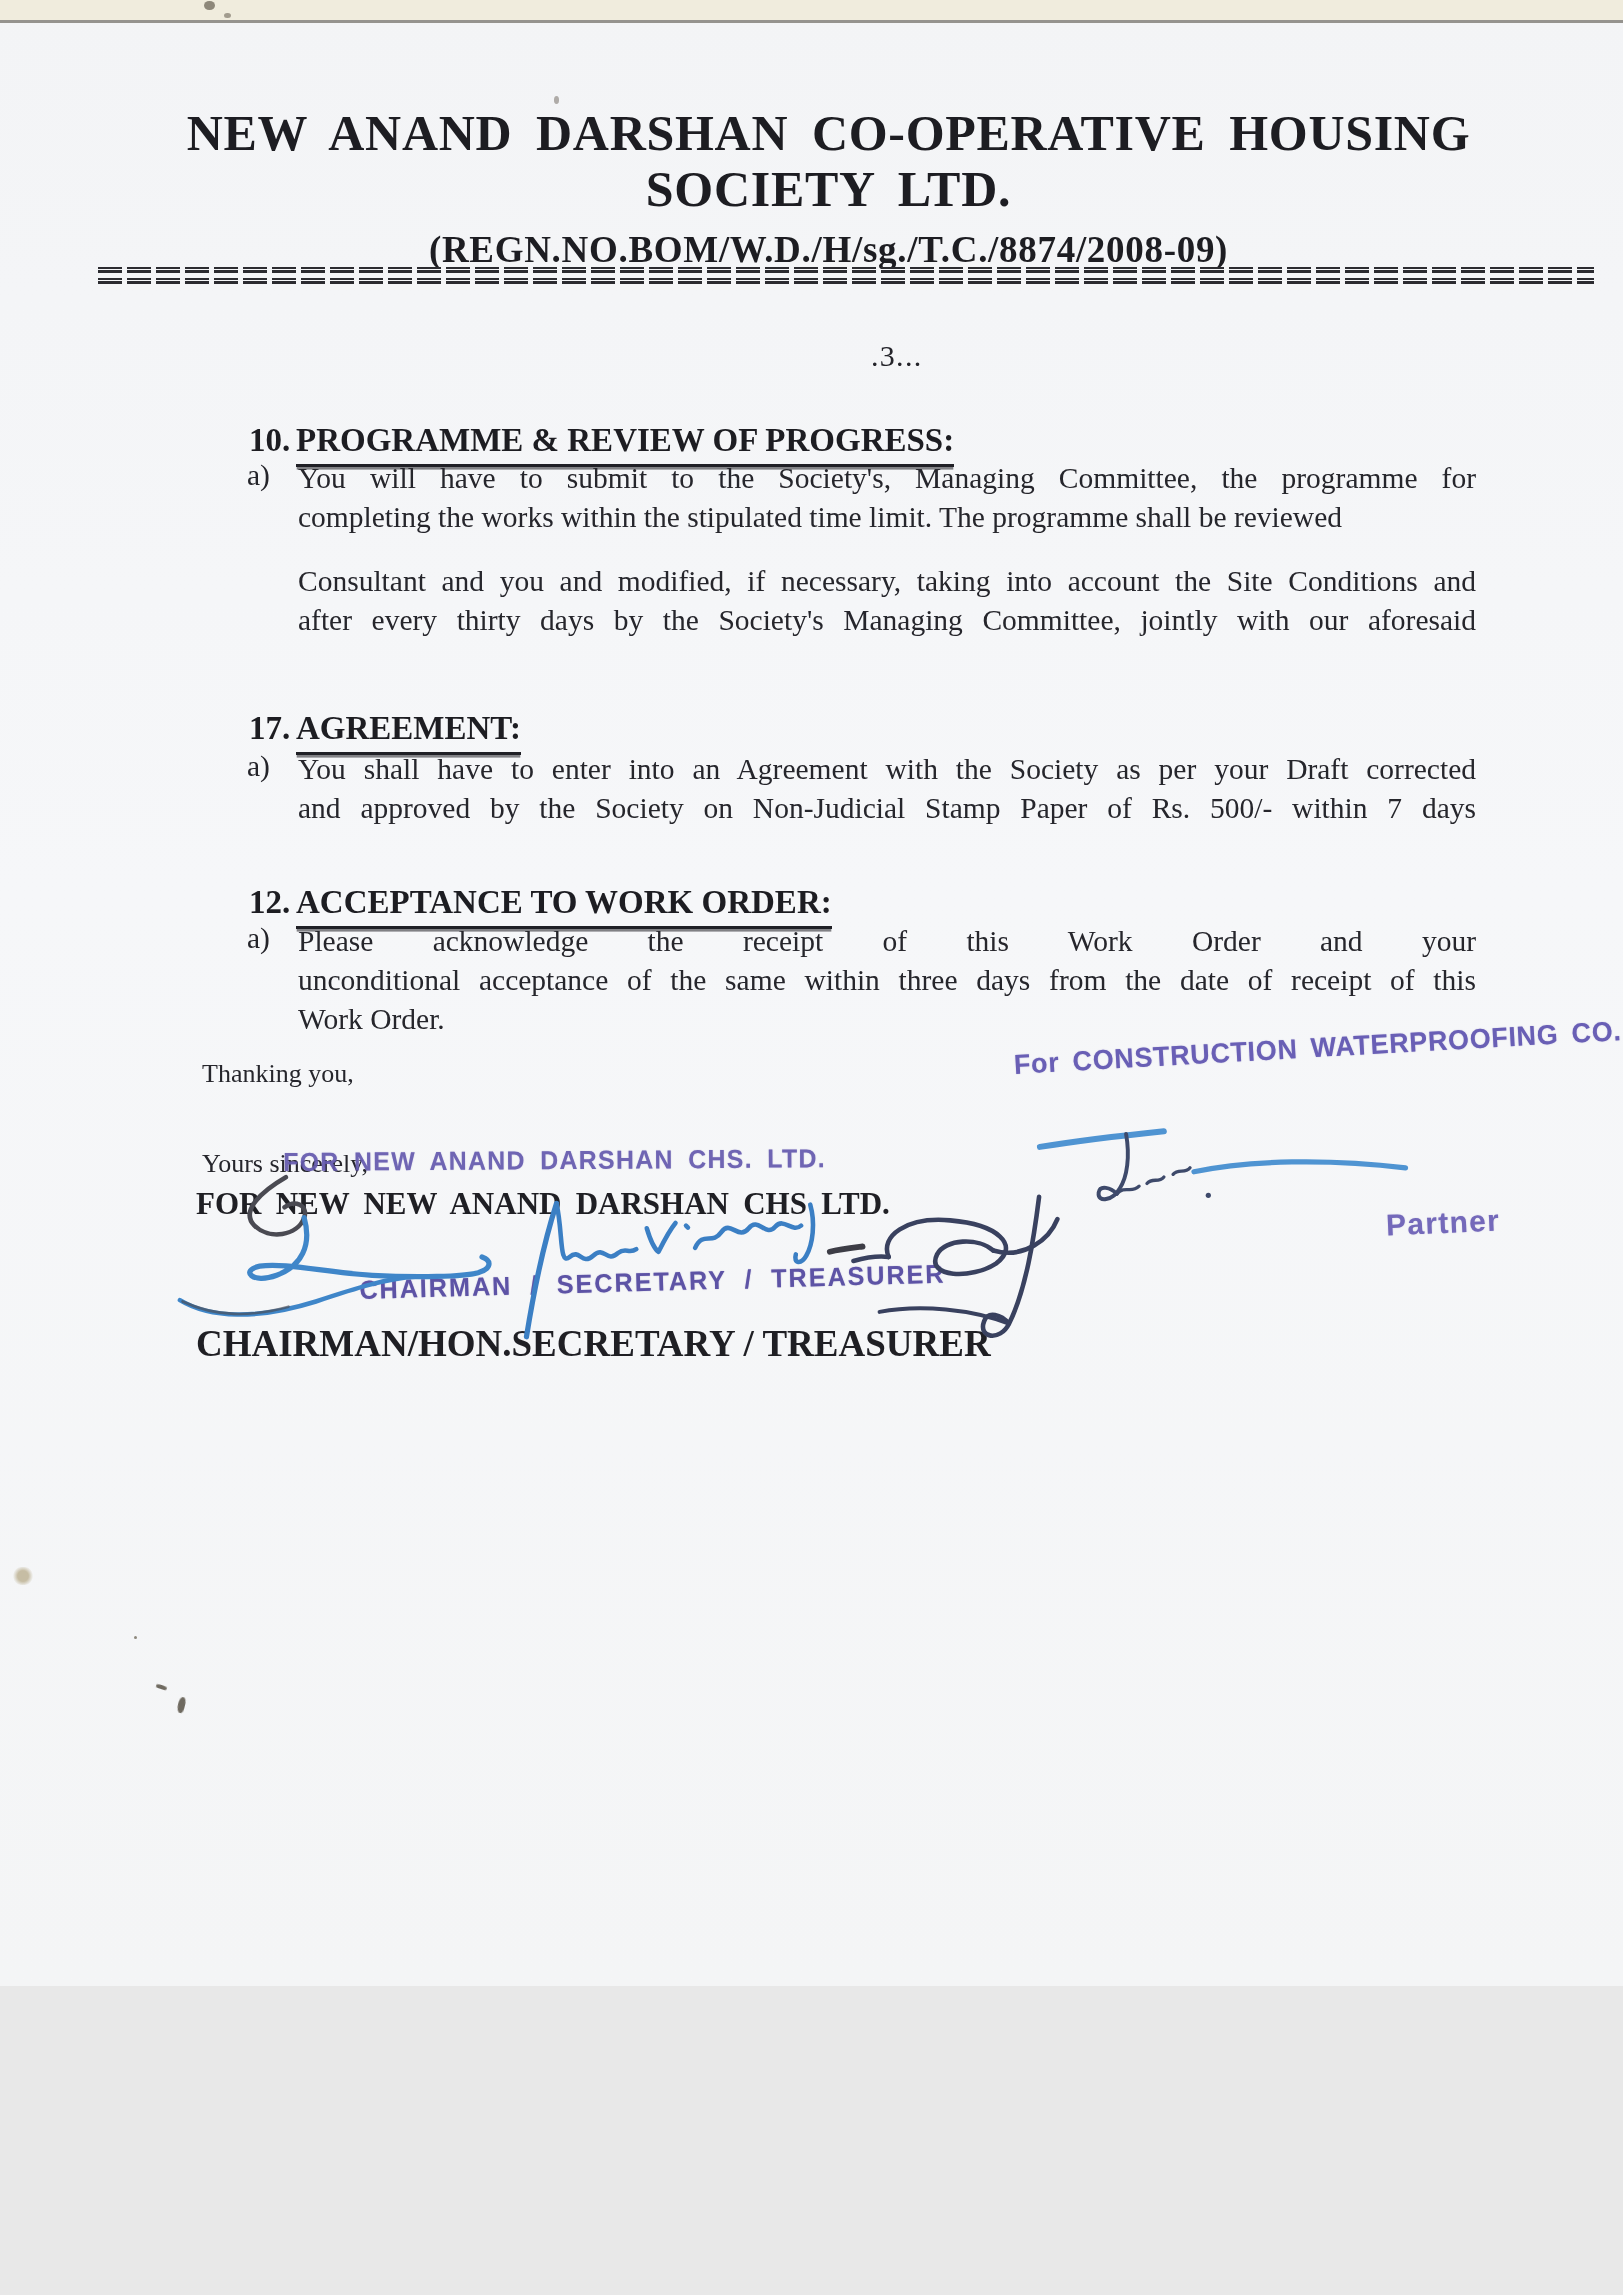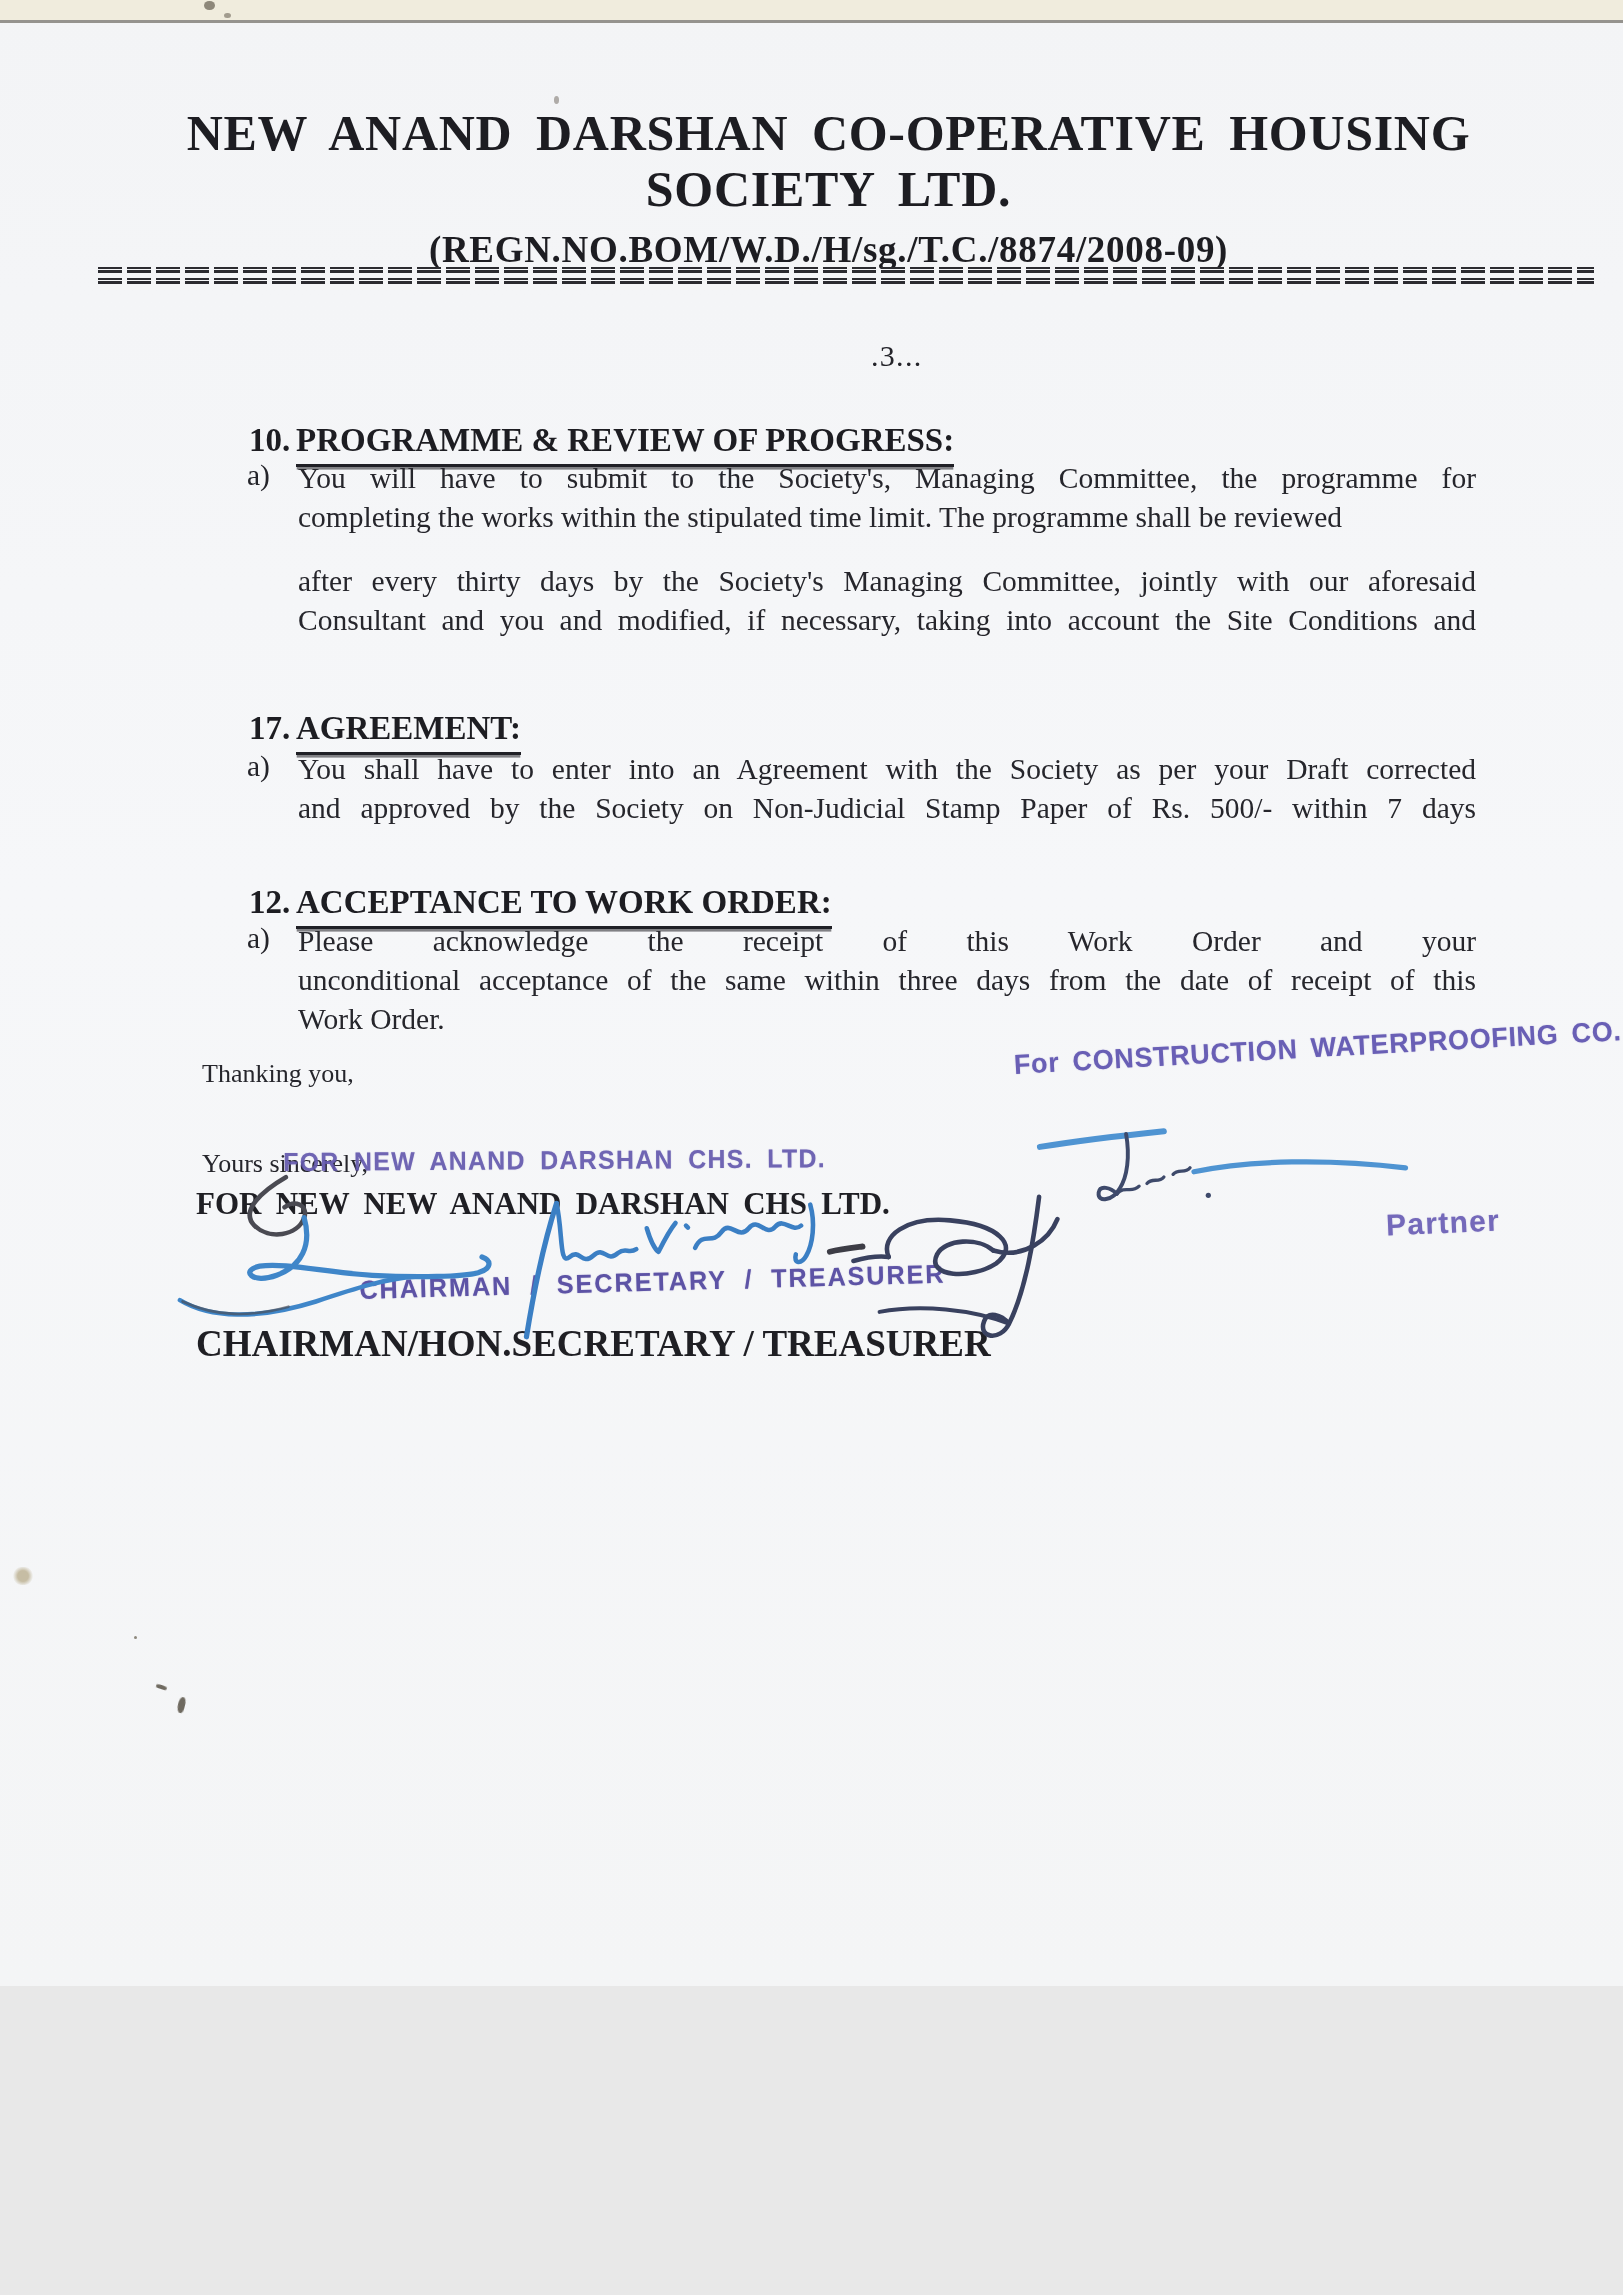--- a/index.html
+++ b/index.html
@@ -77,22 +77,22 @@
 
   <div class="sec-head" style="top:422px;">
     <span class="sec-num">10.</span><span class="u-wrap">PROGRAMME &amp; REVIEW OF PROGRESS:</span>
   </div>
   <div class="item-label" style="top:459px;">a)</div>
   <div class="para" style="top:459px;">
     <div class="jline">You will have to submit to the Society's, Managing Committee, the programme for</div>
     <div class="lline">completing the works within the stipulated time limit. The programme shall be reviewed</div>
   </div>
   <div class="para" style="top:562px;">
+    <div class="jline">Consultant and you and modified, if necessary, taking into account the Site Conditions and</div>
     <div class="jline">after every thirty days by the Society's Managing Committee, jointly with our aforesaid</div>
-    <div class="jline">Consultant and you and modified, if necessary, taking into account the Site Conditions and</div>
   </div>
 
   <div class="sec-head" style="top:710px;">
     <span class="sec-num">17.</span><span class="u-wrap">AGREEMENT:</span>
   </div>
   <div class="item-label" style="top:750px;">a)</div>
   <div class="para" style="top:750px;">
     <div class="jline">You shall have to enter into an Agreement with the Society as per your Draft corrected</div>
     <div class="jline">and approved by the Society on Non-Judicial Stamp Paper of Rs. 500/- within 7 days</div>
   </div>

